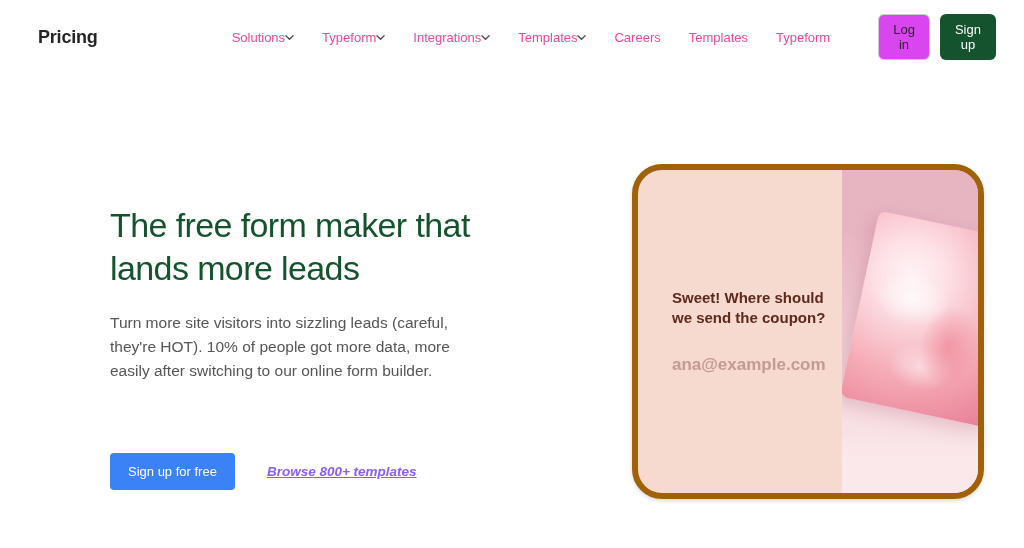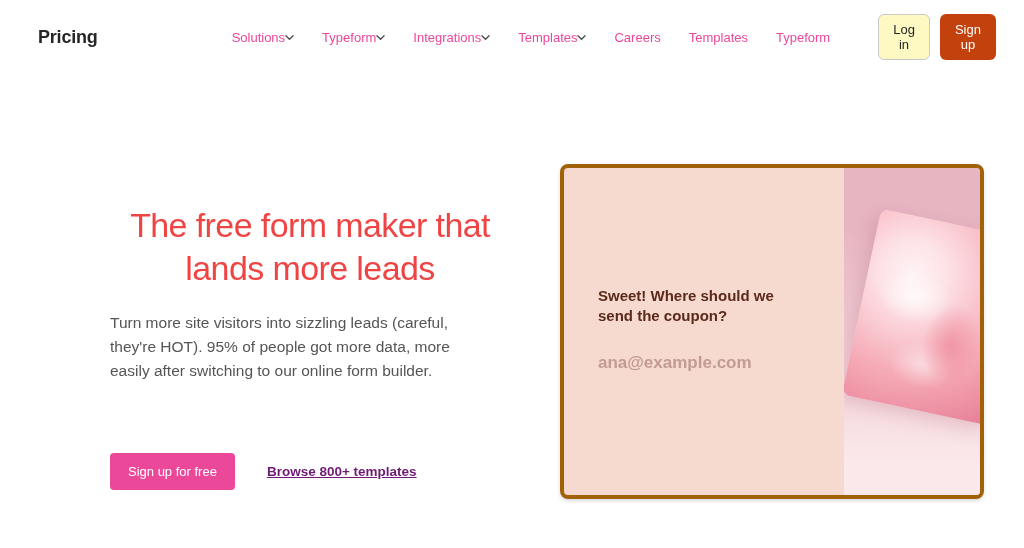--- a/index.html
+++ b/index.html
@@ -48,87 +48,87 @@
     }
     .btn {
       font-size: 13px;
       padding: 7px 14px;
       border-radius: 6px;
       cursor: pointer;
       border: 1px solid transparent;
       font-weight: 500;
     }
     .btn-outline {
-      background: #fef9c3;
+      background: #d946ef;
       border: 1px solid #c9c9c9;
       color: #262627;
     }
     .btn-dark {
-      background: #c2410c;
+      background: #14532d;
       color: #fff;
     }
     
     .hero {
       display: flex;
       padding: 100px 0 0 110px;
       position: relative;
       height: calc(100% - 60px);
     }
     .hero-left {
       width: 400px;
       padding-top: 30px;
     }
     .headline {
       font-size: 34px;
       line-height: 1.25;
       font-weight: 400;
       letter-spacing: -0.6px;
-      color: #ef4444;
+      color: #14532d;
       margin-bottom: 22px;
-      text-align: center;
     }
     .subtext {
       font-size: 15.5px;
       line-height: 1.55;
       color: #555;
       font-weight: 300;
       margin-bottom: 70px;
       max-width: 380px;
     }
     .hero-cta {
       display: flex;
       align-items: center;
       gap: 32px;
     }
     .btn-primary {
-      background: #ec4899;
+      background: #3b82f6;
       color: #fff;
       font-size: 13px;
       padding: 11px 18px;
       border-radius: 4px;
       cursor: pointer;
       border: none;
       font-weight: 500;
     }
     .link-underline {
       font-size: 13.5px;
-      color: #701a75;
+      color: #8b5cf6;
       text-decoration: underline;
       font-weight: 600;
       cursor: pointer;
+      font-style: italic;
     }
     
     .tablet {
       position: absolute;
       right: 40px;
       top: 90px;
-      width: 424px;
+      width: 352px;
       height: 335px;
-      border-radius: 8px;
-      border: 4px solid #a16207;
+      border-radius: 30px;
+      border: 6px solid #a16207;
       background: #f6d9cf;
       overflow: hidden;
       box-shadow: 0 2px 4px rgba(0,0,0,0.15);
     }
     .tablet-inner {
       display: flex;
       height: 100%;
     }
     .tablet-text {
       flex: 1;
@@ -231,21 +231,21 @@
   <div class="spacer"></div>
   <div class="auth">
     <button class="btn btn-outline">Log in</button>
     <button class="btn btn-dark">Sign up</button>
   </div>
 </header>
 
 <section class="hero">
   <div class="hero-left">
     <h1 class="headline">The free form maker that lands more leads</h1>
-    <p class="subtext">Turn more site visitors into sizzling leads (careful, they're HOT). 95% of people got more data, more easily after switching to our online form builder.</p>
+    <p class="subtext">Turn more site visitors into sizzling leads (careful, they're HOT). 10% of people got more data, more easily after switching to our online form builder.</p>
     <div class="hero-cta">
       <button class="btn-primary">Sign up for free</button>
       <a class="link-underline">Browse 800+ templates</a>
     </div>
   </div>
 
   <div class="tablet">
     <div class="tablet-inner">
       <div class="tablet-text">
         <div class="tablet-question">Sweet! Where should we send the coupon?</div>

